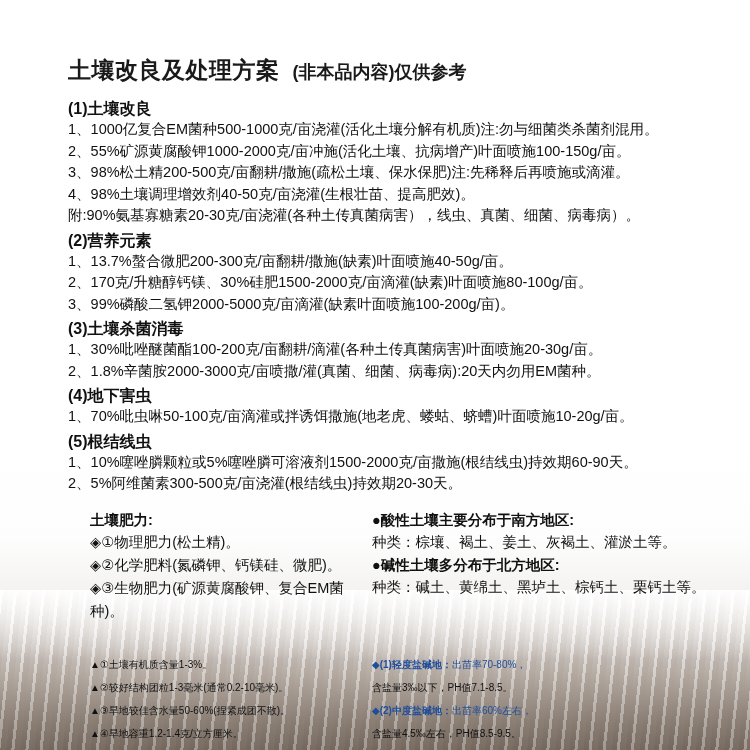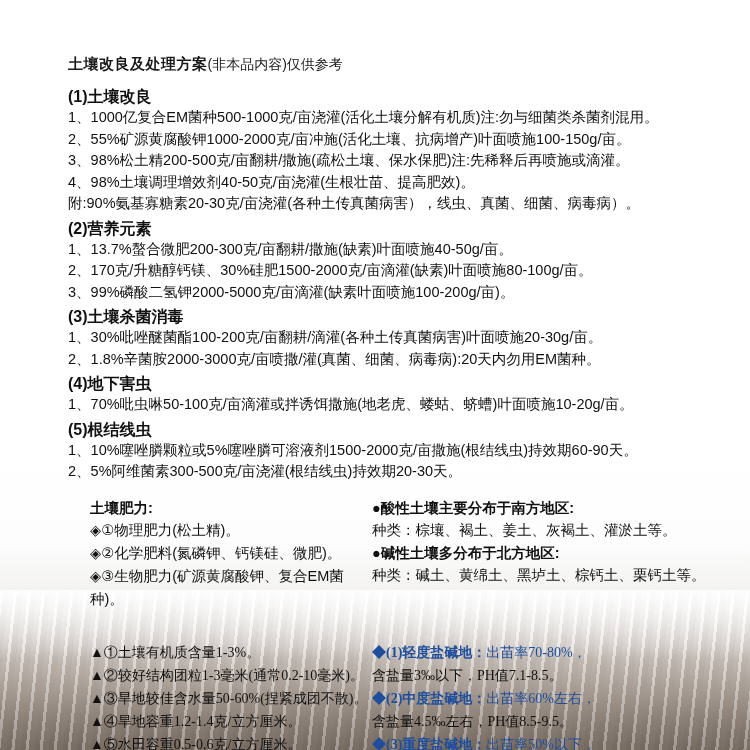--- a/index.html
+++ b/index.html
@@ -61,29 +61,30 @@
   #content {
     position: absolute;
     left: 0; top: 0;
     width: 750px;
   }
   .title-row {
     margin: 55px 0 0 68px;
     white-space: nowrap;
   }
   .title-main {
-    font-size: 15px;
+    font-size: 23px;
     font-weight: bold;
     color: #1a1a1a;
     letter-spacing: 0.5px;
   }
   .title-note {
-    font-size: 14px;
+    font-size: 18px;
     color: #1a1a1a;
-    margin-left: 0;
+    margin-left: 13px;
+    font-weight: bold;
   }
   .body-block {
     margin: 12px 0 0 68px;
     width: 630px;
   }
   .section-head {
     font-size: 16px;
     font-weight: bold;
     color: #111;
     line-height: 21px;
@@ -128,24 +129,23 @@
   }
   .gap {
     height: 16px;
   }
   .cols2 {
     margin: 14px 0 0 68px;
     width: 640px;
     display: flex;
   }
   .small-item {
-    font-size: 14px;
+    font-size: 10px;
     line-height: 23px;
     color: #111;
-    font-family: Liberation Serif, serif;
   }
 </style>
 </head>
 <body>
 
 <div id="page">
 
   <div id="soil"></div>
 
   <div id="content">

